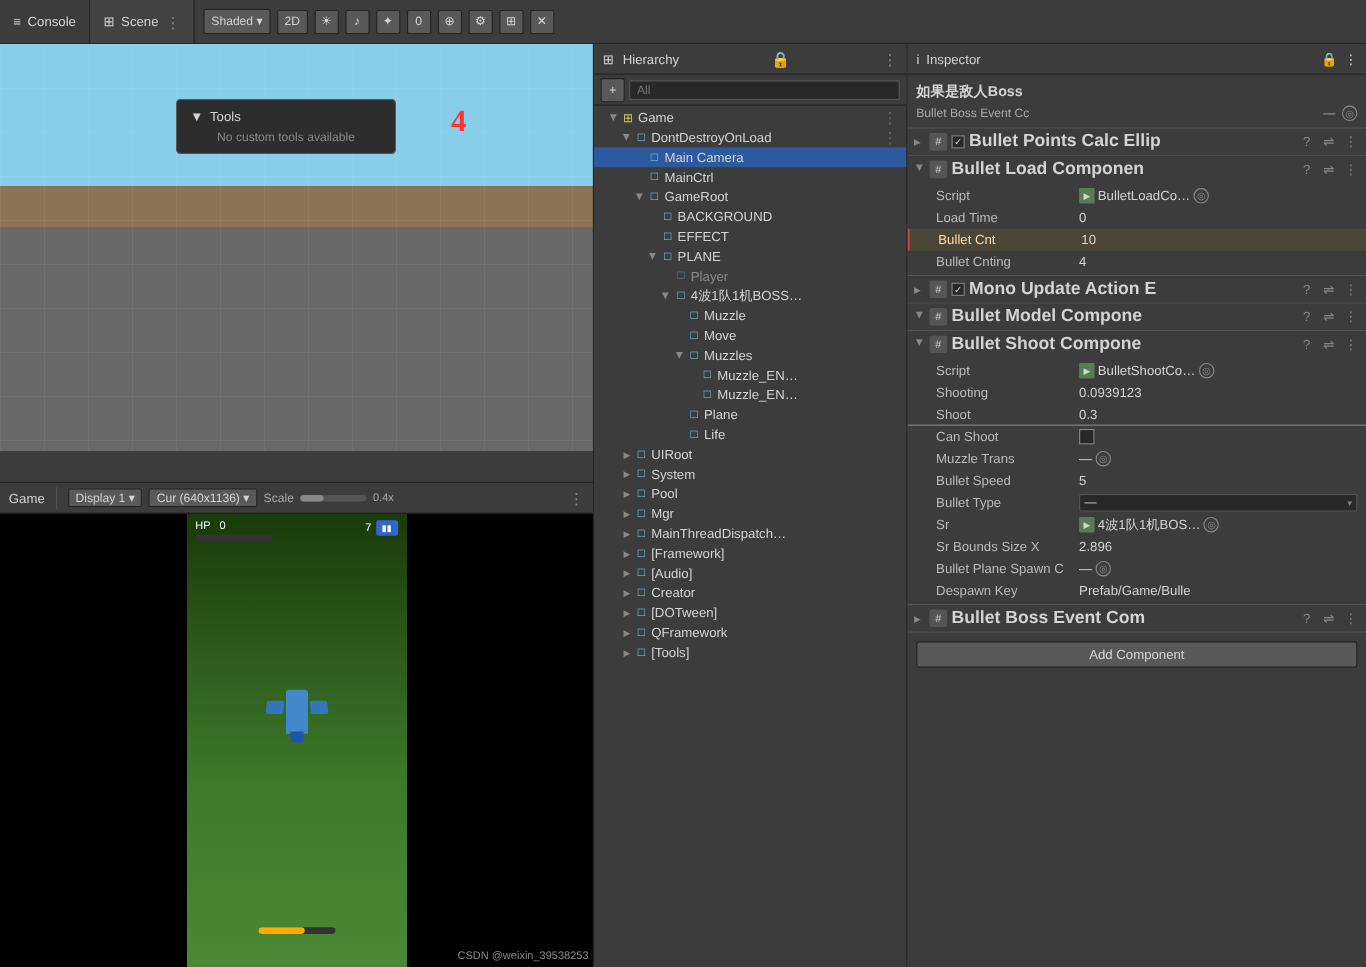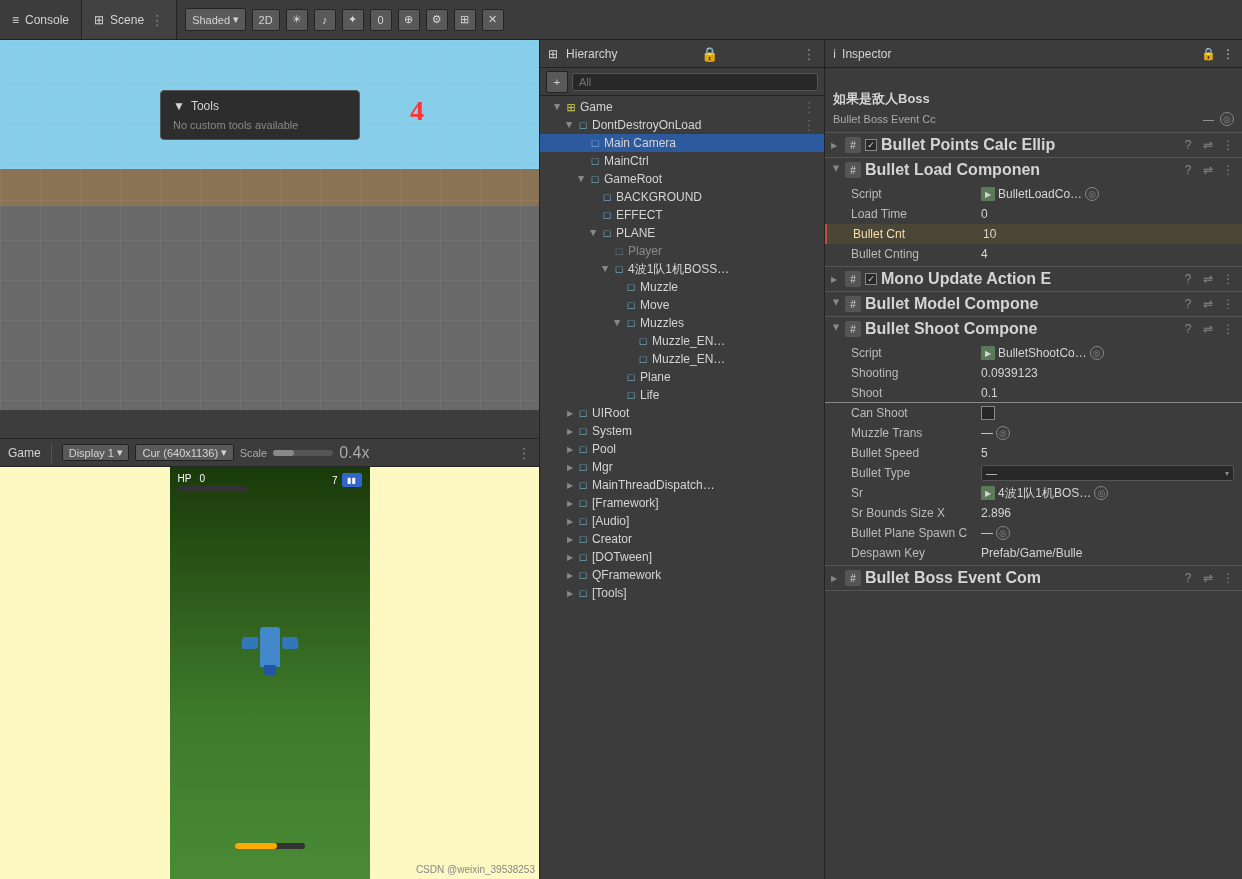--- a/index.html
+++ b/index.html
@@ -152,20 +152,21 @@
       align-items: center;
       gap: 6px;
       margin-bottom: 6px;
       font-size: 12px;
       color: #d4d4d4;
     }
 
     .tools-popup-content {
       color: #888;
       font-size: 11px;
+      text-align: center;
     }
 
     .red-annotation {
       position: absolute;
       color: #ff3333;
       font-size: 28px;
       font-weight: bold;
       font-family: cursive;
     }
 
@@ -195,21 +196,21 @@
       border: 1px solid #232323;
       color: #d4d4d4;
       padding: 1px 6px;
       border-radius: 2px;
       font-size: 11px;
       cursor: pointer;
     }
 
     .game-viewport {
       flex: 1;
-      background: #fef9c3;
+      background: #000000;
       position: relative;
       overflow: hidden;
       display: flex;
       justify-content: center;
     }
 
     .game-screen {
       width: 200px;
       height: 100%;
       background: #2d5a1b;
@@ -360,21 +361,20 @@
       display: flex;
       align-items: center;
       padding: 0 8px;
       gap: 6px;
     }
 
     .inspector-content {
       flex: 1;
       overflow-y: auto;
       background: #3c3c3c;
-      margin-top: 16px;
     }
 
     .inspector-top-section {
       padding: 6px 8px;
       border-bottom: 1px solid #555;
     }
 
     .inspector-title {
       font-size: 13px;
       font-weight: bold;
@@ -638,21 +638,21 @@
           <span>▾</span>
         </div>
         <div class="display-dropdown">
           <span>Cur (640x1136)</span>
           <span>▾</span>
         </div>
         <span style="font-size:11px; color:#aaa;">Scale</span>
         <div style="width:60px; height:6px; background:#555; border-radius:3px; position:relative;">
           <div style="width:35%; height:100%; background:#888; border-radius:3px;"></div>
         </div>
-        <span style="font-size:16px; color:#aaa;">0.4x</span>
+        <span style="font-size:10px; color:#aaa;">0.4x</span>
         <span class="panel-options-btn">⋮</span>
       </div>
       <div class="game-viewport">
         <div class="game-screen">
           <div class="game-bg"></div>
 
           <div class="game-ui-hp">
             <span>HP</span>
             &nbsp;
             <span>0</span>
@@ -984,21 +984,21 @@
             </div>
           </div>
 
           <div class="field-row">
             <span class="field-label">Shooting</span>
             <span class="field-value-text">0.0939123</span>
           </div>
 
           <div class="field-row" style="border-bottom: 1px solid #888;">
             <span class="field-label">Shoot</span>
-            <span class="field-value-text">0.1</span>
+            <span class="field-value-text">0.3</span>
           </div>
 
           <div class="field-row">
             <span class="field-label">Can Shoot</span>
             <div class="field-checkbox"></div>
           </div>
 
           <div class="field-row">
             <span class="field-label">Muzzle Trans</span>
             <div class="field-with-icon">
@@ -1053,17 +1053,18 @@
         <div class="component-header">
           <span class="component-arrow">▶</span>
           <div class="component-hash">#</div>
           <span class="component-title">Bullet Boss Event Com</span>
           <span class="component-icon-btn">?</span>
           <span class="component-icon-btn">⇌</span>
           <span class="component-icon-btn">⋮</span>
         </div>
       </div>
 
+      <div class="add-component-btn">Add Component</div>
 
     </div>
   </div>
 
 </div>
 
 </body></html>

